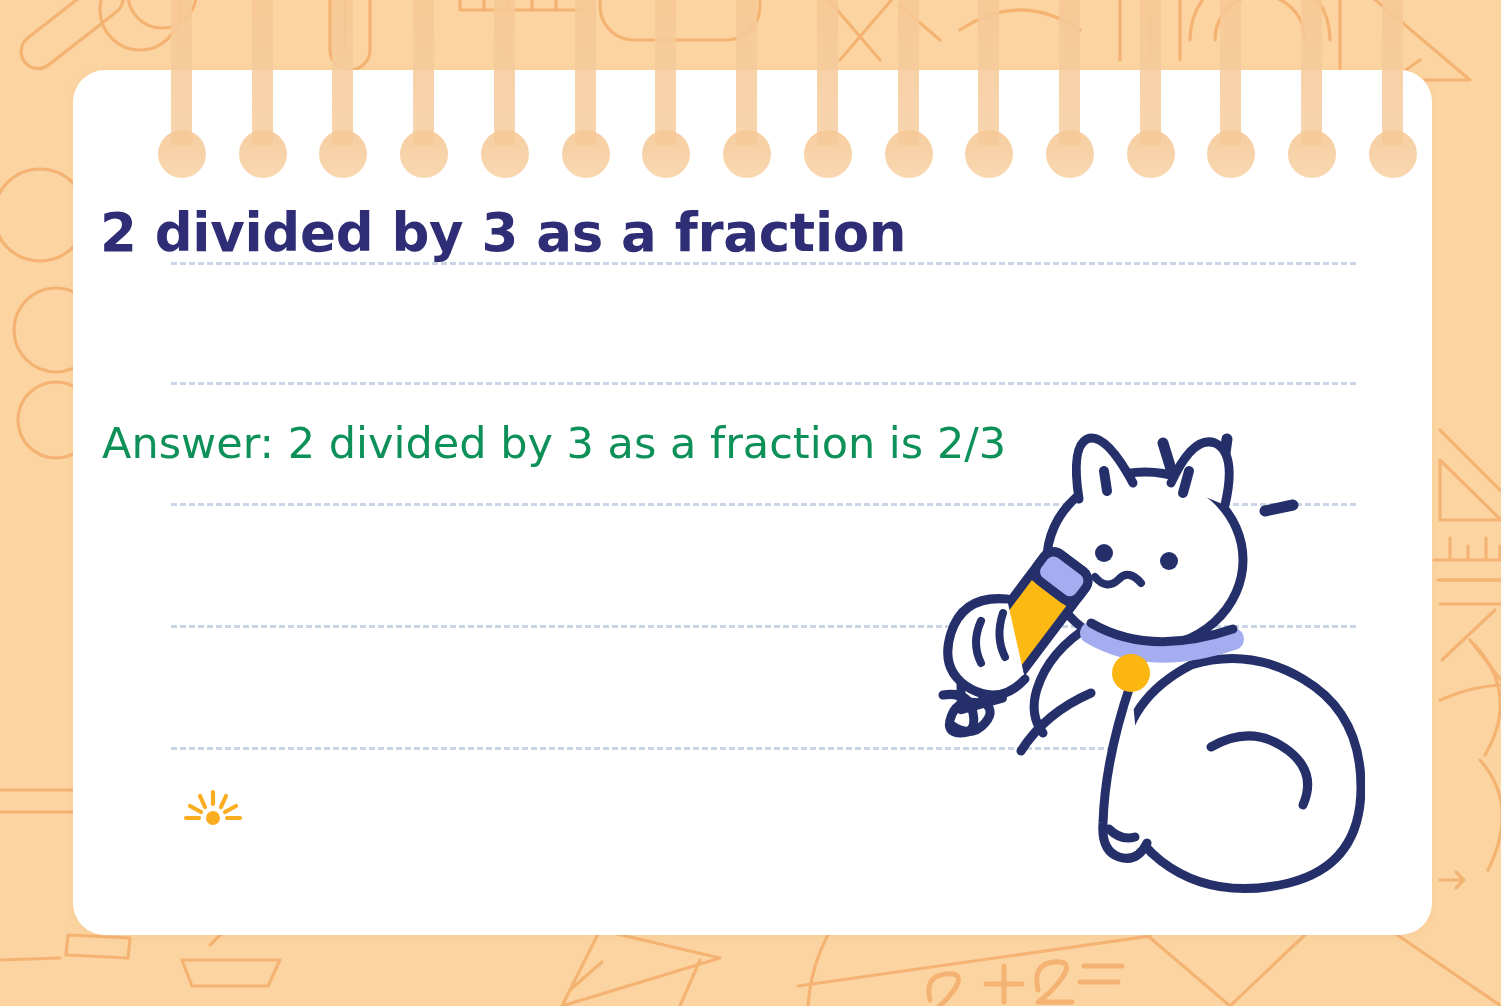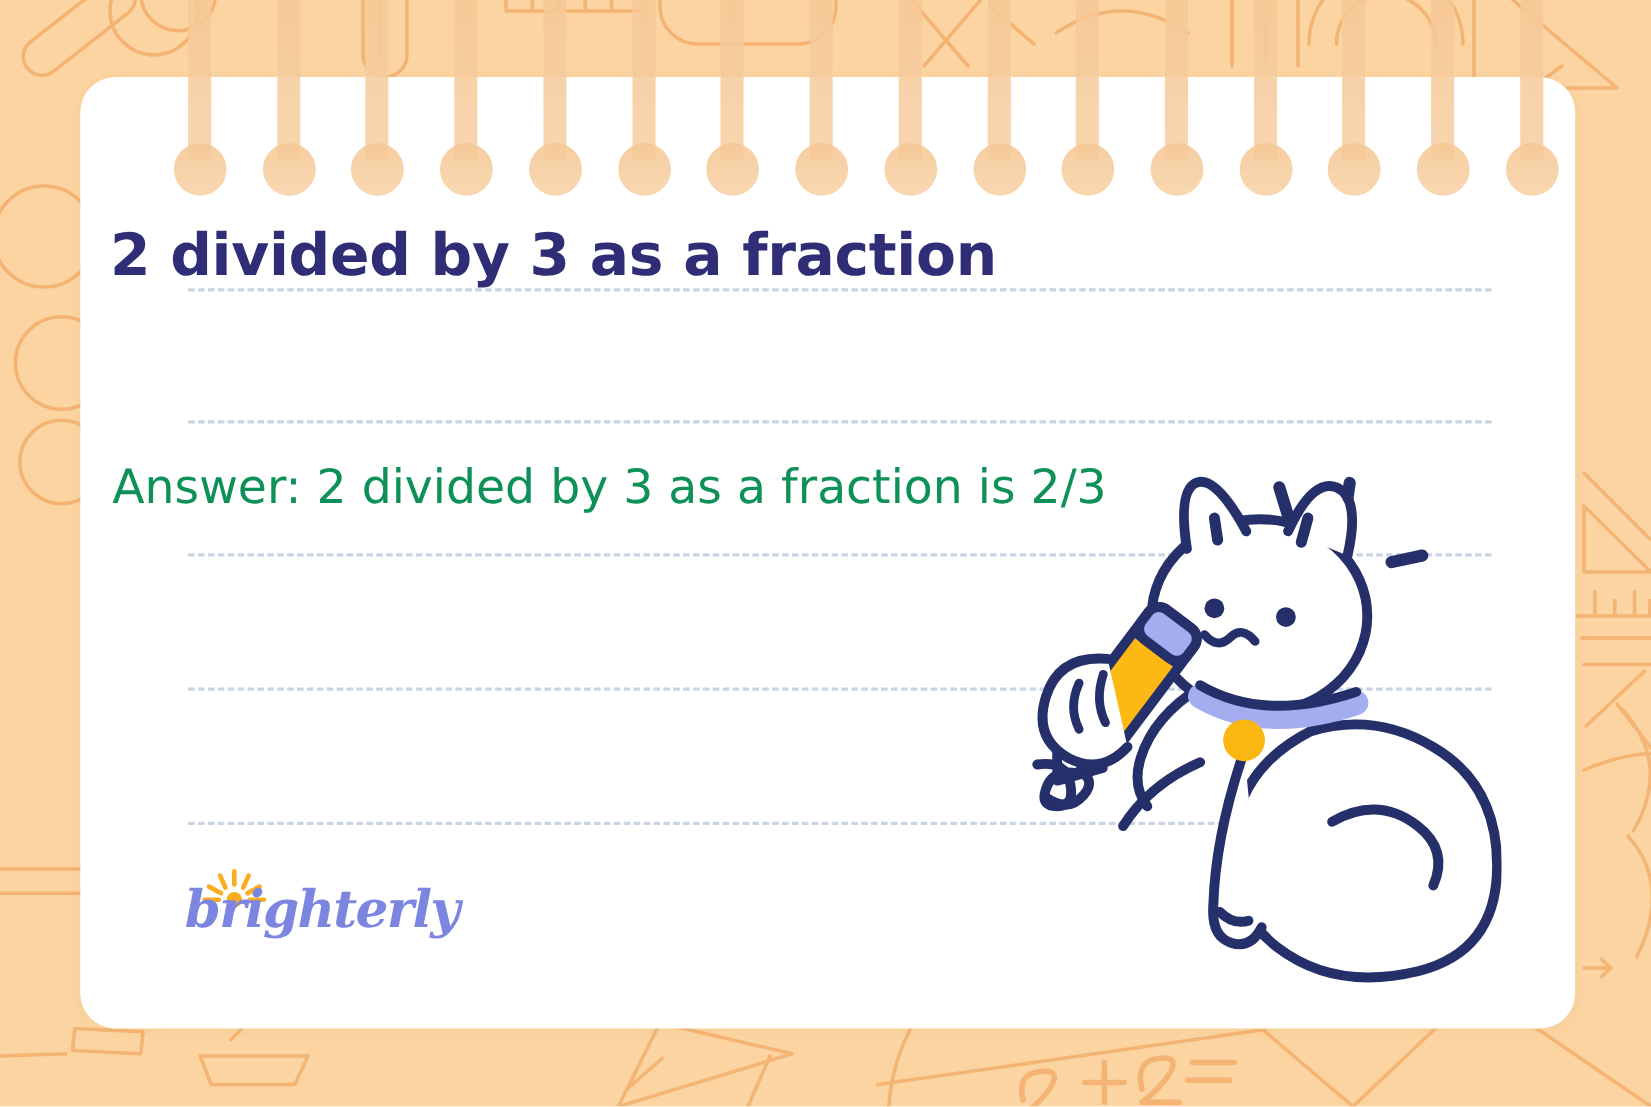--- a/index.html
+++ b/index.html
@@ -192,21 +192,20 @@
         <line x1="45" y1="6" x2="45" y2="18"></line>
         <line x1="32" y1="10" x2="37" y2="21"></line>
         <line x1="58" y1="10" x2="53" y2="21"></line>
         <line x1="22" y1="20" x2="33" y2="26"></line>
         <line x1="68" y1="20" x2="57" y2="26"></line>
         <line x1="18" y1="32" x2="31" y2="32"></line>
         <line x1="72" y1="32" x2="59" y2="32"></line>
       </g>
       <circle cx="45" cy="32" r="7" fill="#FBAD22"></circle>
     </svg>
-    <div id="logo-wordmark">brighterly</div>
   </div>
 
   <div id="spiral">
 
     <div class="pin-bar" style="left:171px; top:0;   height:146px;"></div>
     <div class="pin-ball" style="left:158px; top:130px;"></div>
 
     <div class="pin-bar" style="left:252px; top:0;   height:146px;"></div>
     <div class="pin-ball" style="left:239px; top:130px;"></div>
 

